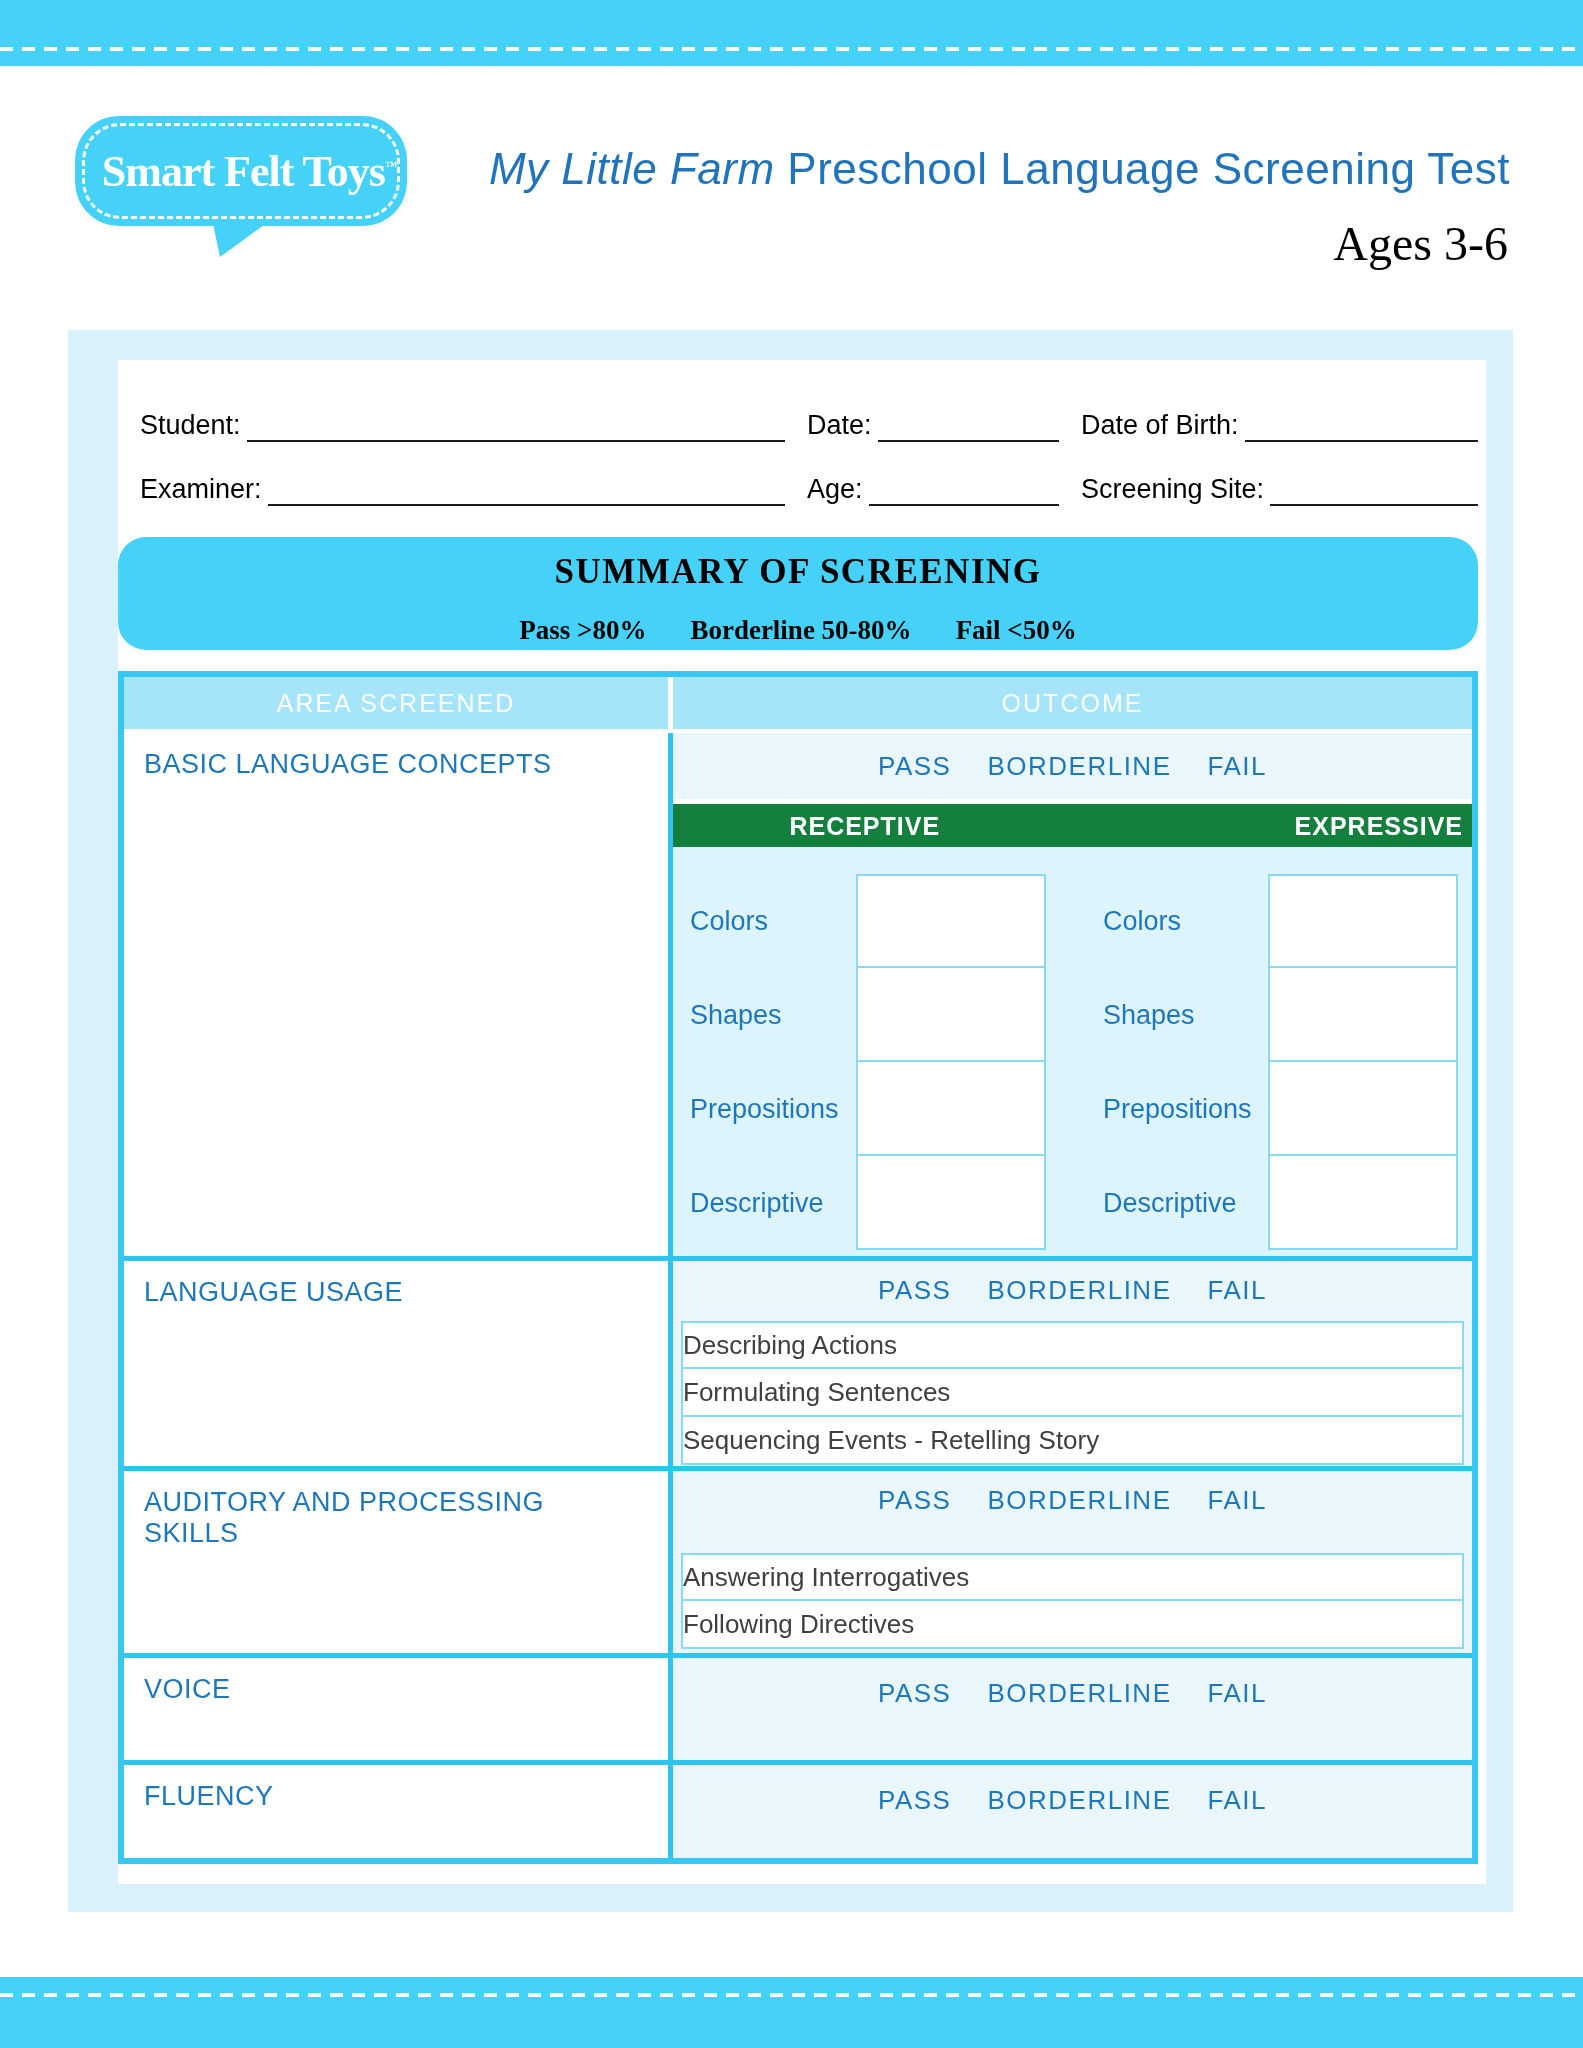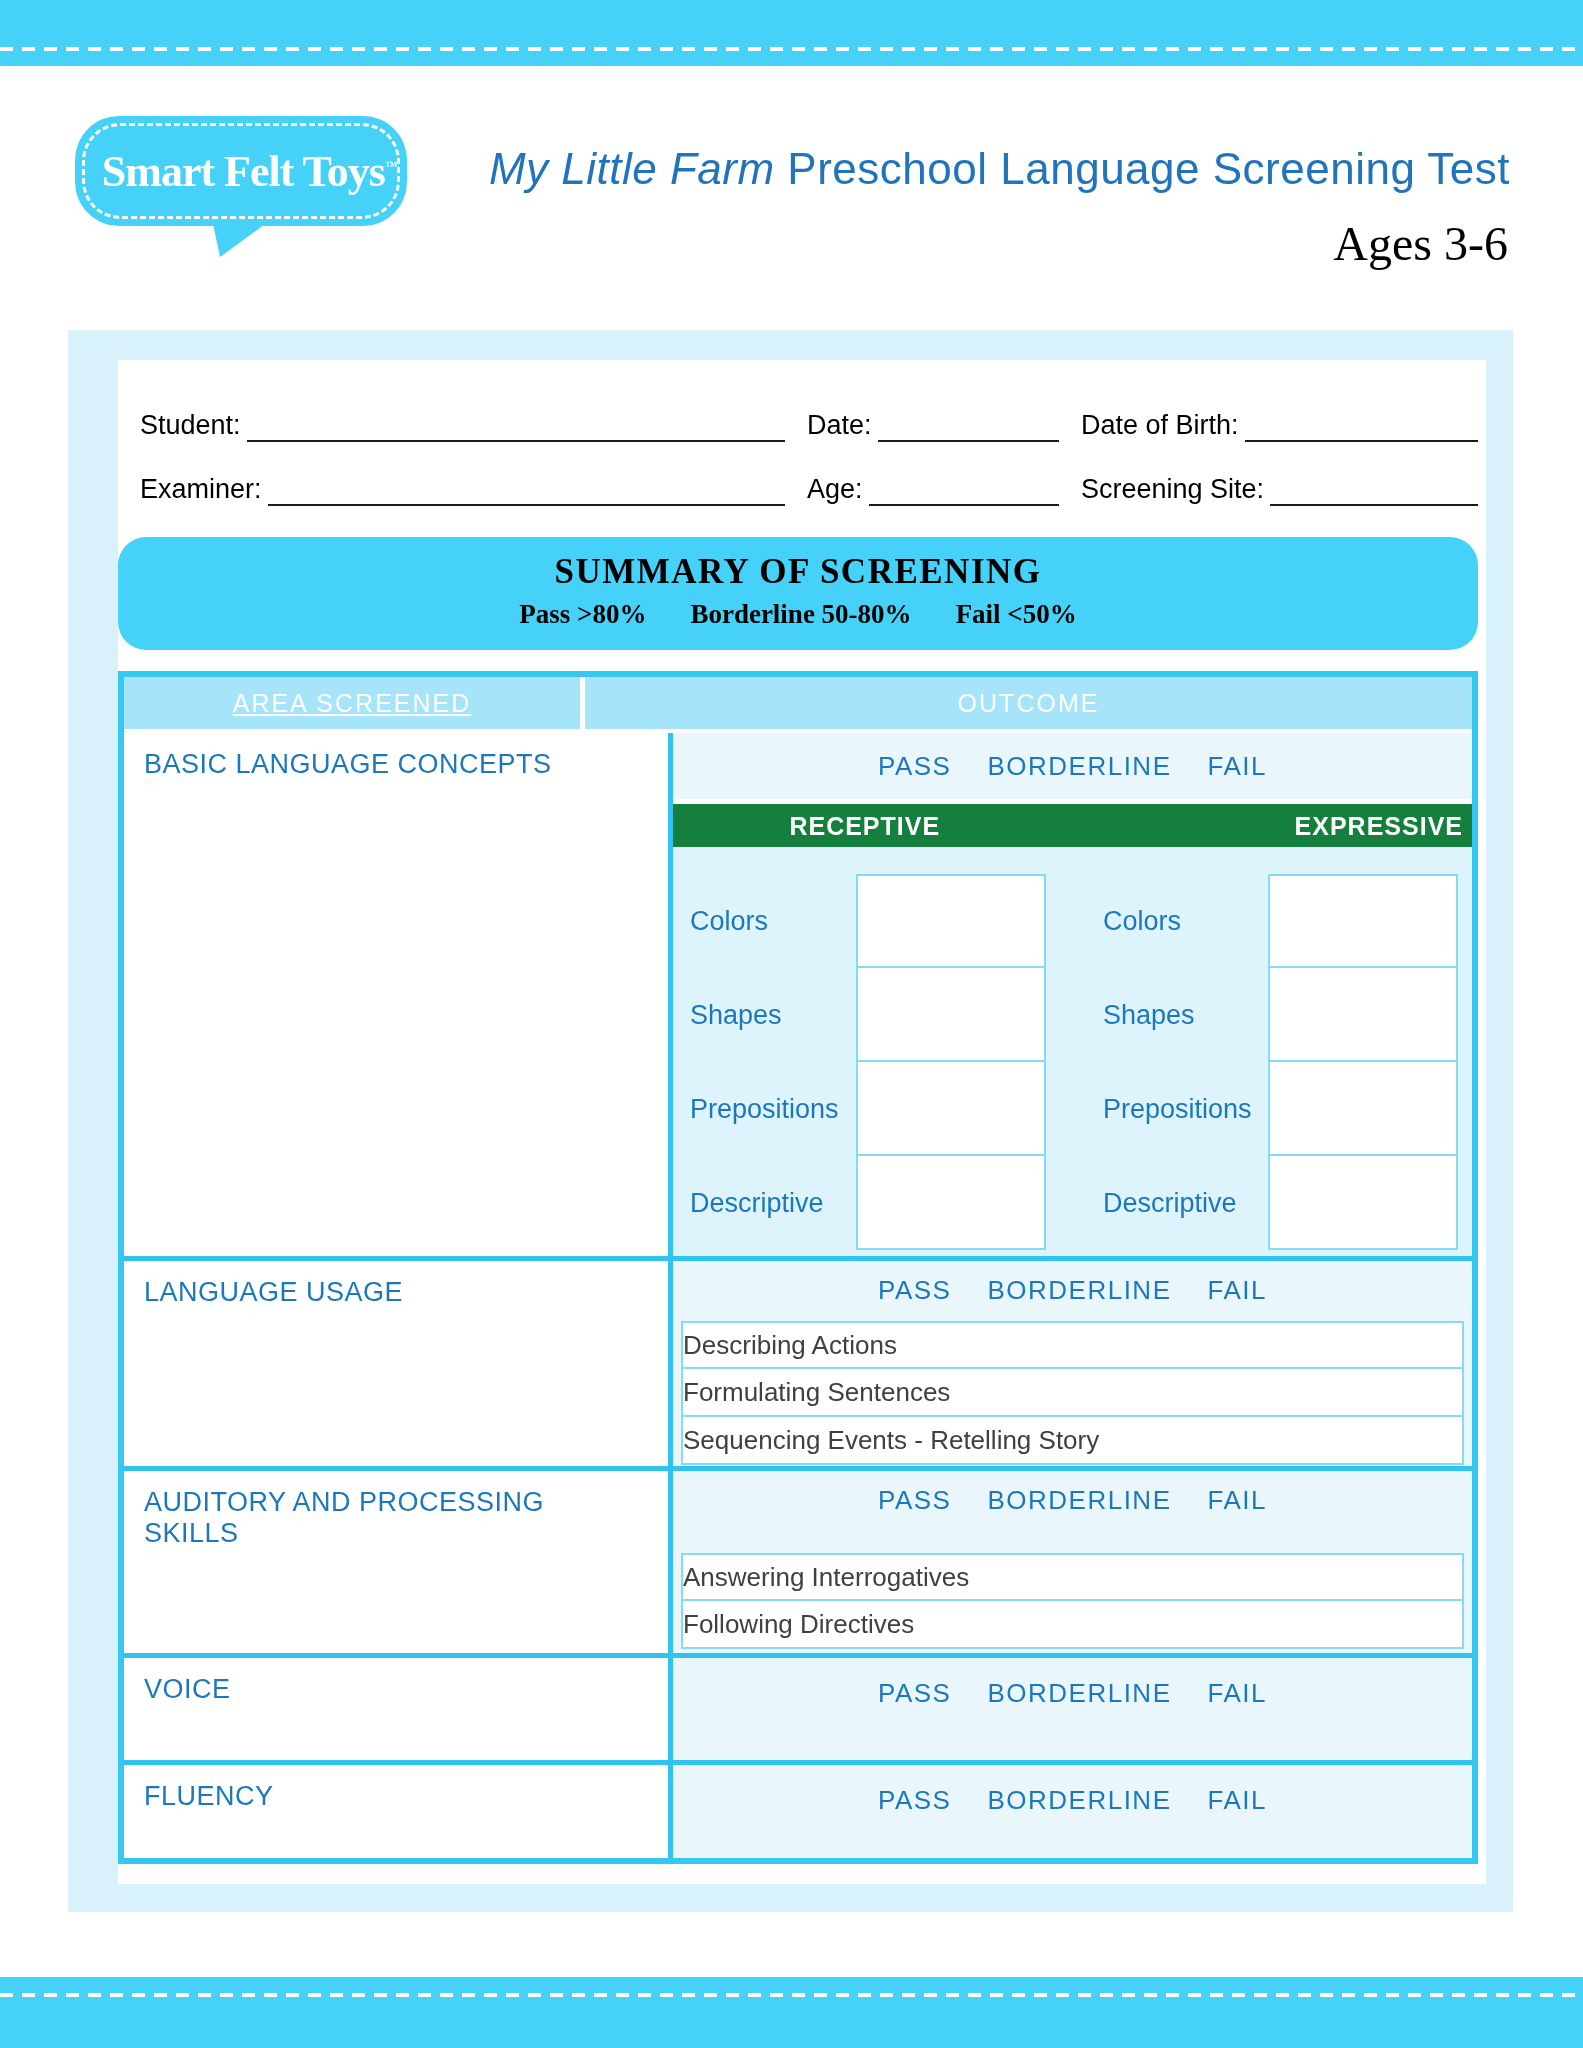--- a/index.html
+++ b/index.html
@@ -66,34 +66,34 @@
   .flabel { white-space:nowrap; padding-bottom:1px; }
   .fline { flex:1; border-bottom:2px solid #1a1a1a; margin-left:6px; height:30px; }
 
   
   .summary {
     position:absolute; left:0; top:177px; width:1360px; height:113px;
     background:#46d2f8; border-radius:28px; color:#000000; text-align:center;
     font-family:"Liberation Serif", serif;
   }
   .sum-title { margin-top:15px; font-size:35px; font-weight:bold; letter-spacing:1.5px; }
-  .sum-legend { margin-top:7px; font-size:27px; font-weight:bold; display:flex; justify-content:center; gap:44px; }
+  .sum-legend { margin-top:23px; font-size:27px; font-weight:bold; display:flex; justify-content:center; gap:44px; }
 
   
   .stable {
     position:absolute; left:0; top:311px; width:1360px; height:1193px;
     border:6px solid #36c8f1; background:#ffffff;
     display:flex; flex-direction:column;
   }
   .thead { height:52px; background:#a6e4f9; display:flex; flex:none; }
   .th-cell {
     display:flex; align-items:center; justify-content:center;
     color:#ffffff; font-size:25px; letter-spacing:2px;
   }
-  .th-area { width:456px;text-decoration:underline; }
+  .th-area { width:544px; }
   .vdiv-w { width:5px; background:#ffffff; flex:none; }
   .th-outcome { flex:1; }
 
   .wrow { height:4px; background:#ffffff; flex:none; }
   .hdiv { height:5px; background:#2fc3ee; flex:none; }
 
   .trow { display:flex; flex:none; }
   .tleft {
     width:544px; background:#ffffff; padding:16px 24px 0 20px;
     color:#1d77bd; font-size:27px; letter-spacing:0.5px; flex:none;

